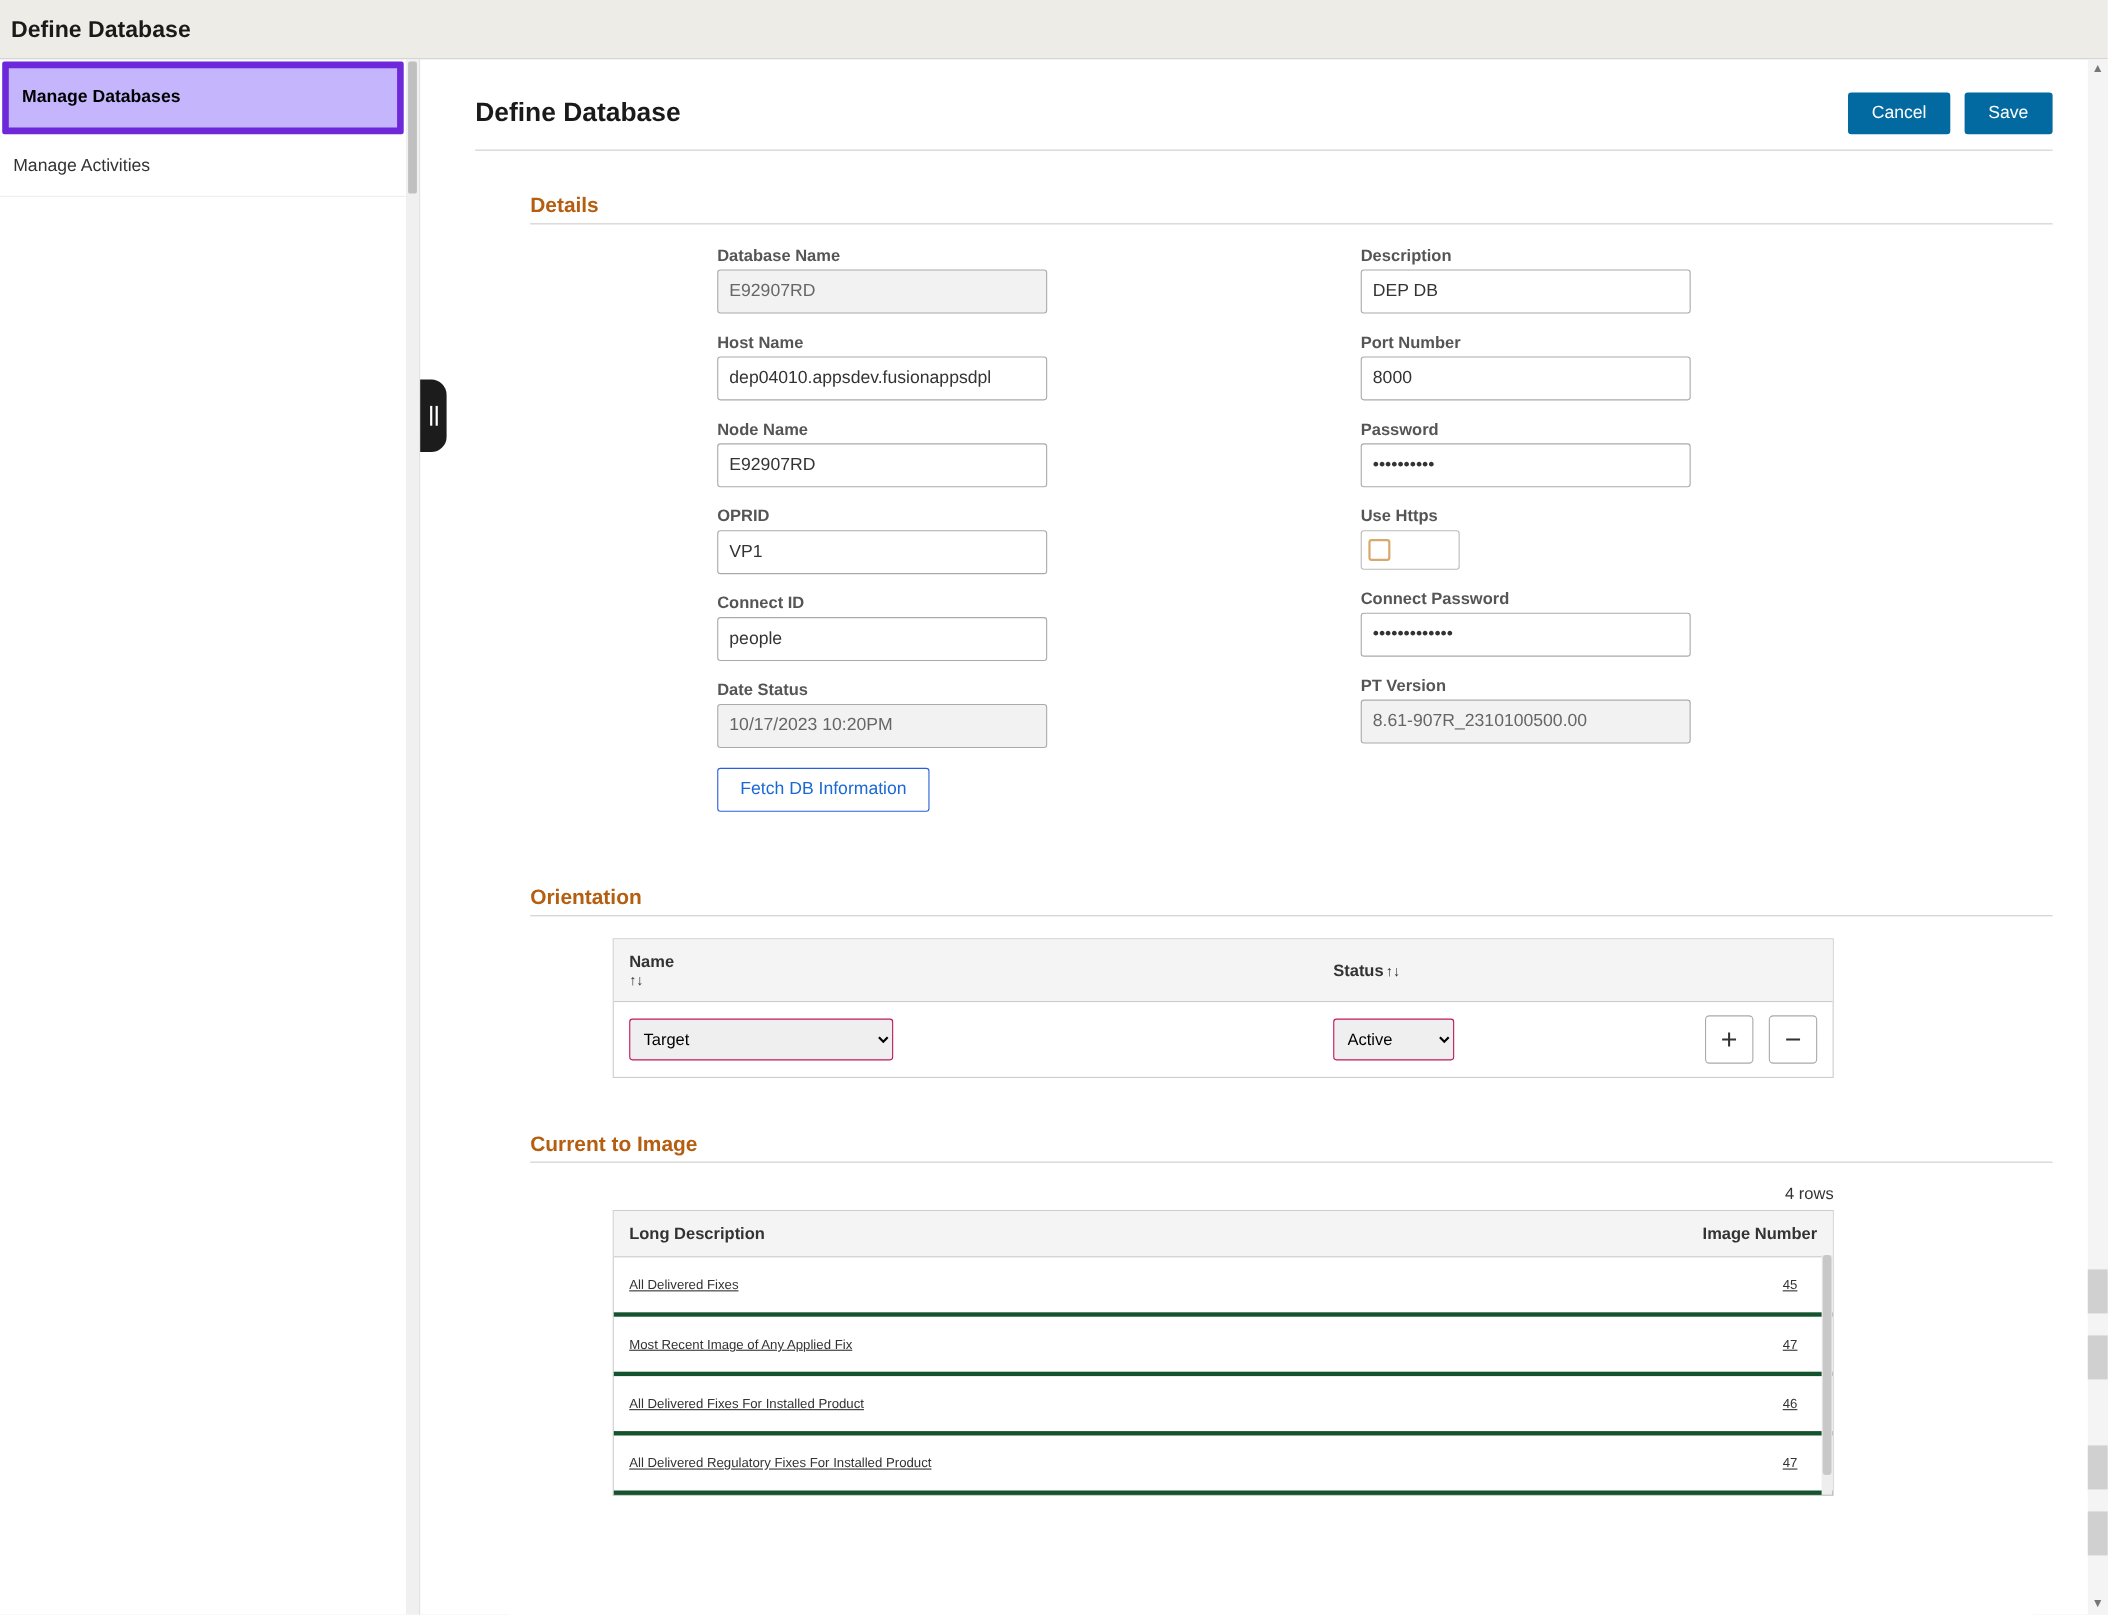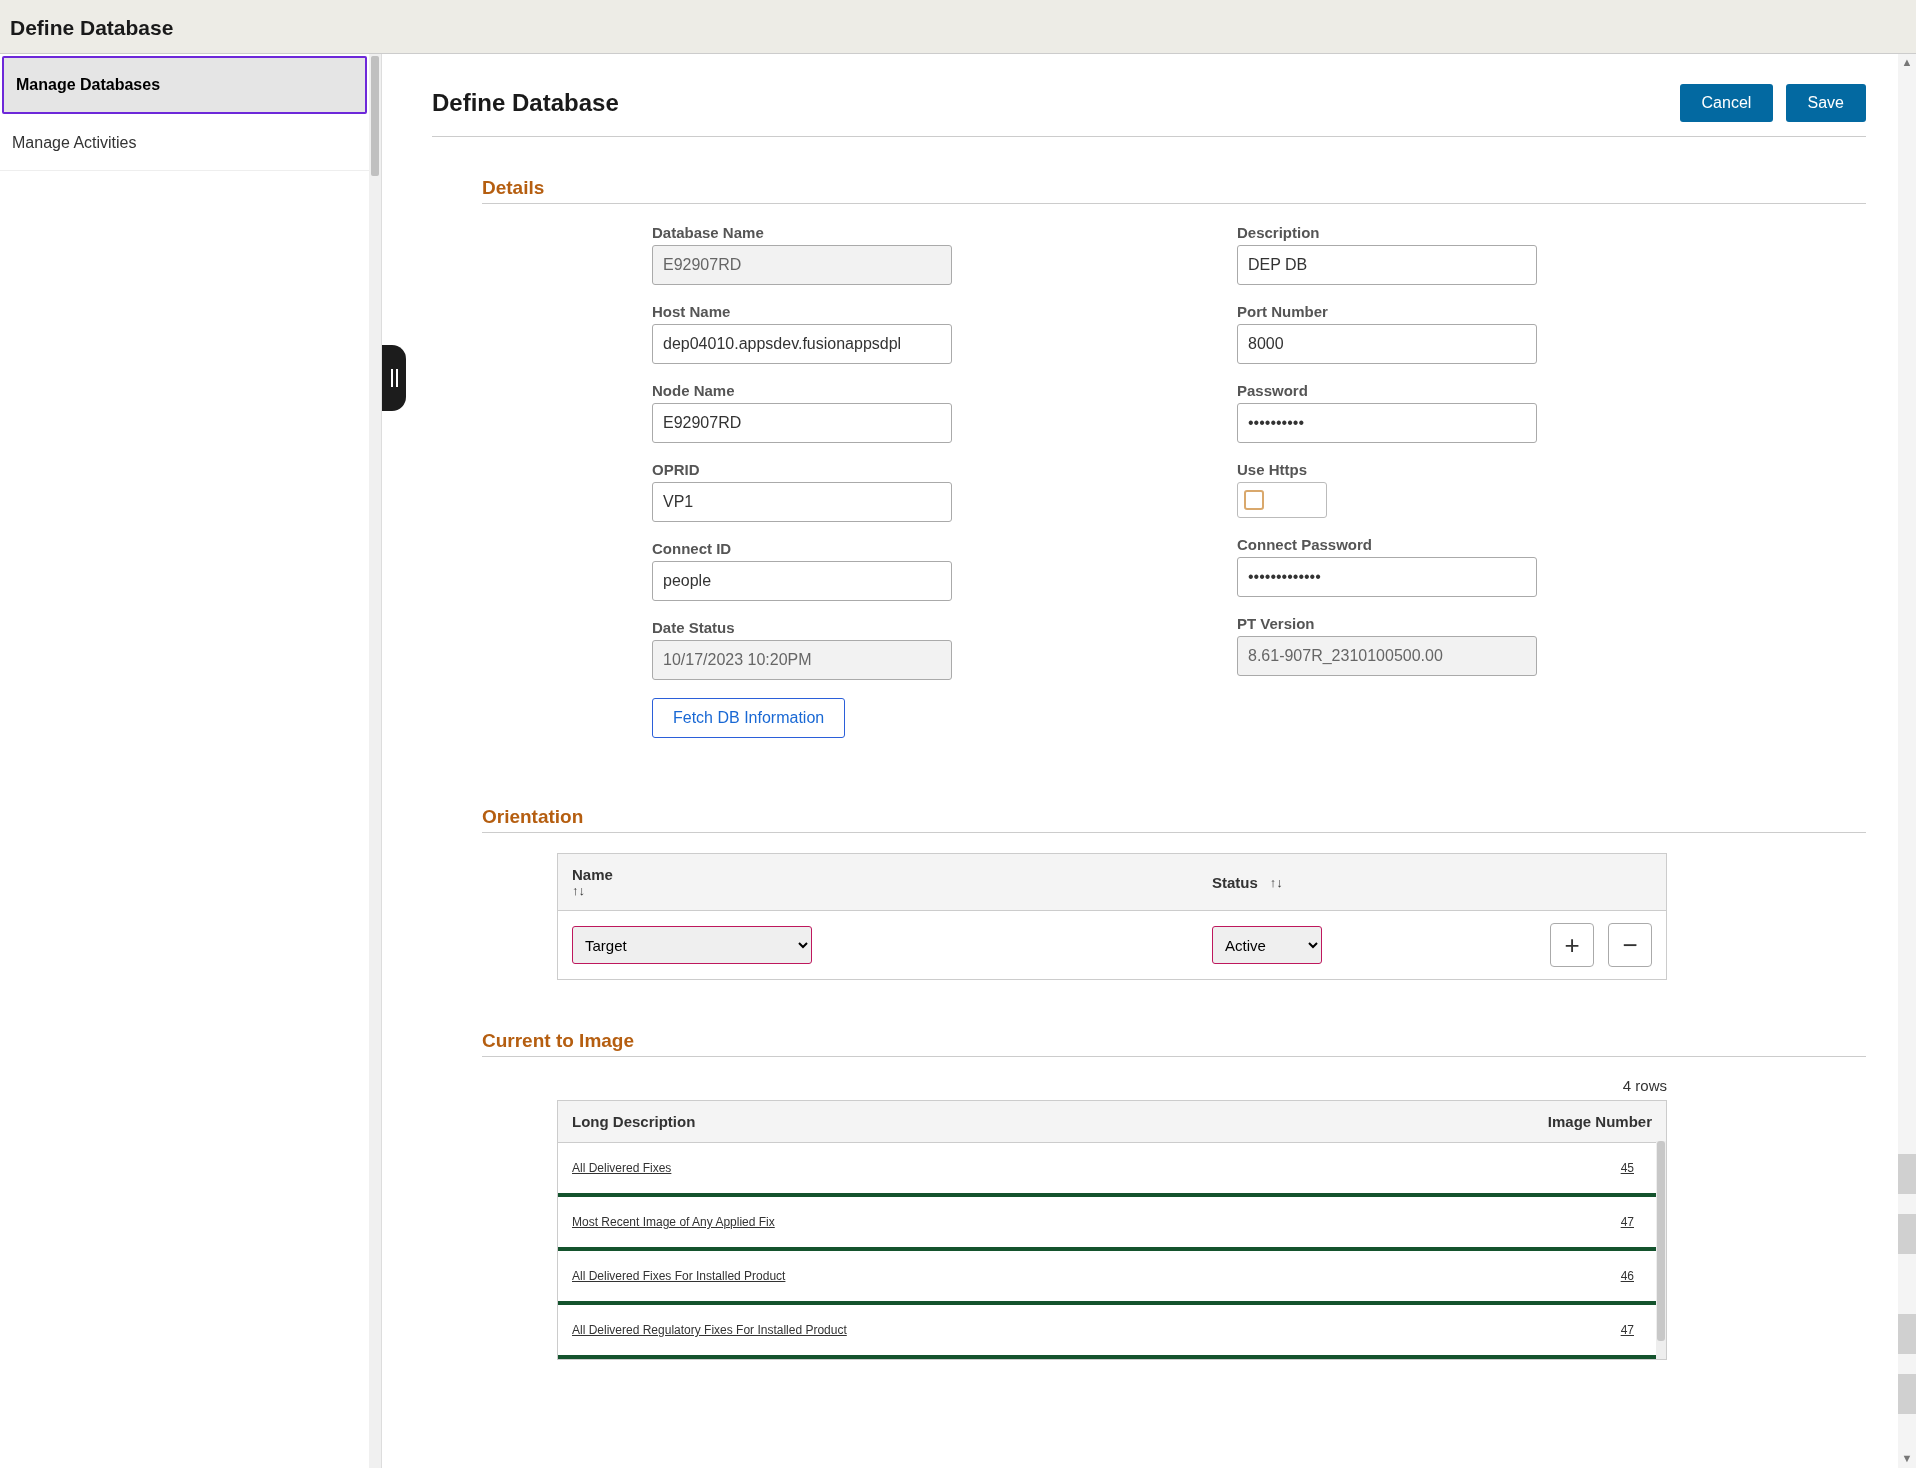--- a/index.html
+++ b/index.html
@@ -48,22 +48,22 @@
   background: #c0c0c0;
   border-radius: 2px;
 }
 .sidebar-item {
   padding: 18px 12px;
   font-size: 16px;
   cursor: pointer;
   border-bottom: 1px solid #eee;
 }
 .sidebar-item.active {
-  background: #e5e5e5;
-  border: 2px solid #6d28d9;
+  background: #c4b5fd;
+  border: 6px solid #6d28d9;
   font-weight: bold;
   color: #000;
   margin: 2px;
   border-radius: 2px;
 }
 .collapse-handle {
   position: absolute;
   left: 382px;
   top: 345px;
   width: 24px;
@@ -180,21 +180,21 @@
   width: 1110px;
   border: 1px solid #ccc;
 }
 .orient-head {
   background: #f4f4f4;
   display: flex;
   padding: 12px 14px;
   border-bottom: 1px solid #ccc;
 }
 .orient-head .col-name { width: 640px; font-weight: bold; display:flex; gap:0;flex-direction:column;}
-.orient-head .col-status { width: 320px; font-weight: bold; display:flex; align-items:center; gap:12px;}
+.orient-head .col-status { width: 320px; font-weight: bold; display:flex; align-items:center; gap:2px;}
 .orient-body {
   display: flex;
   padding: 12px 14px;
   align-items: center;
 }
 .orient-body select {
   height: 38px;
   padding: 4px 8px;
   font-size: 15px;
   border: 1px solid #be185d;

